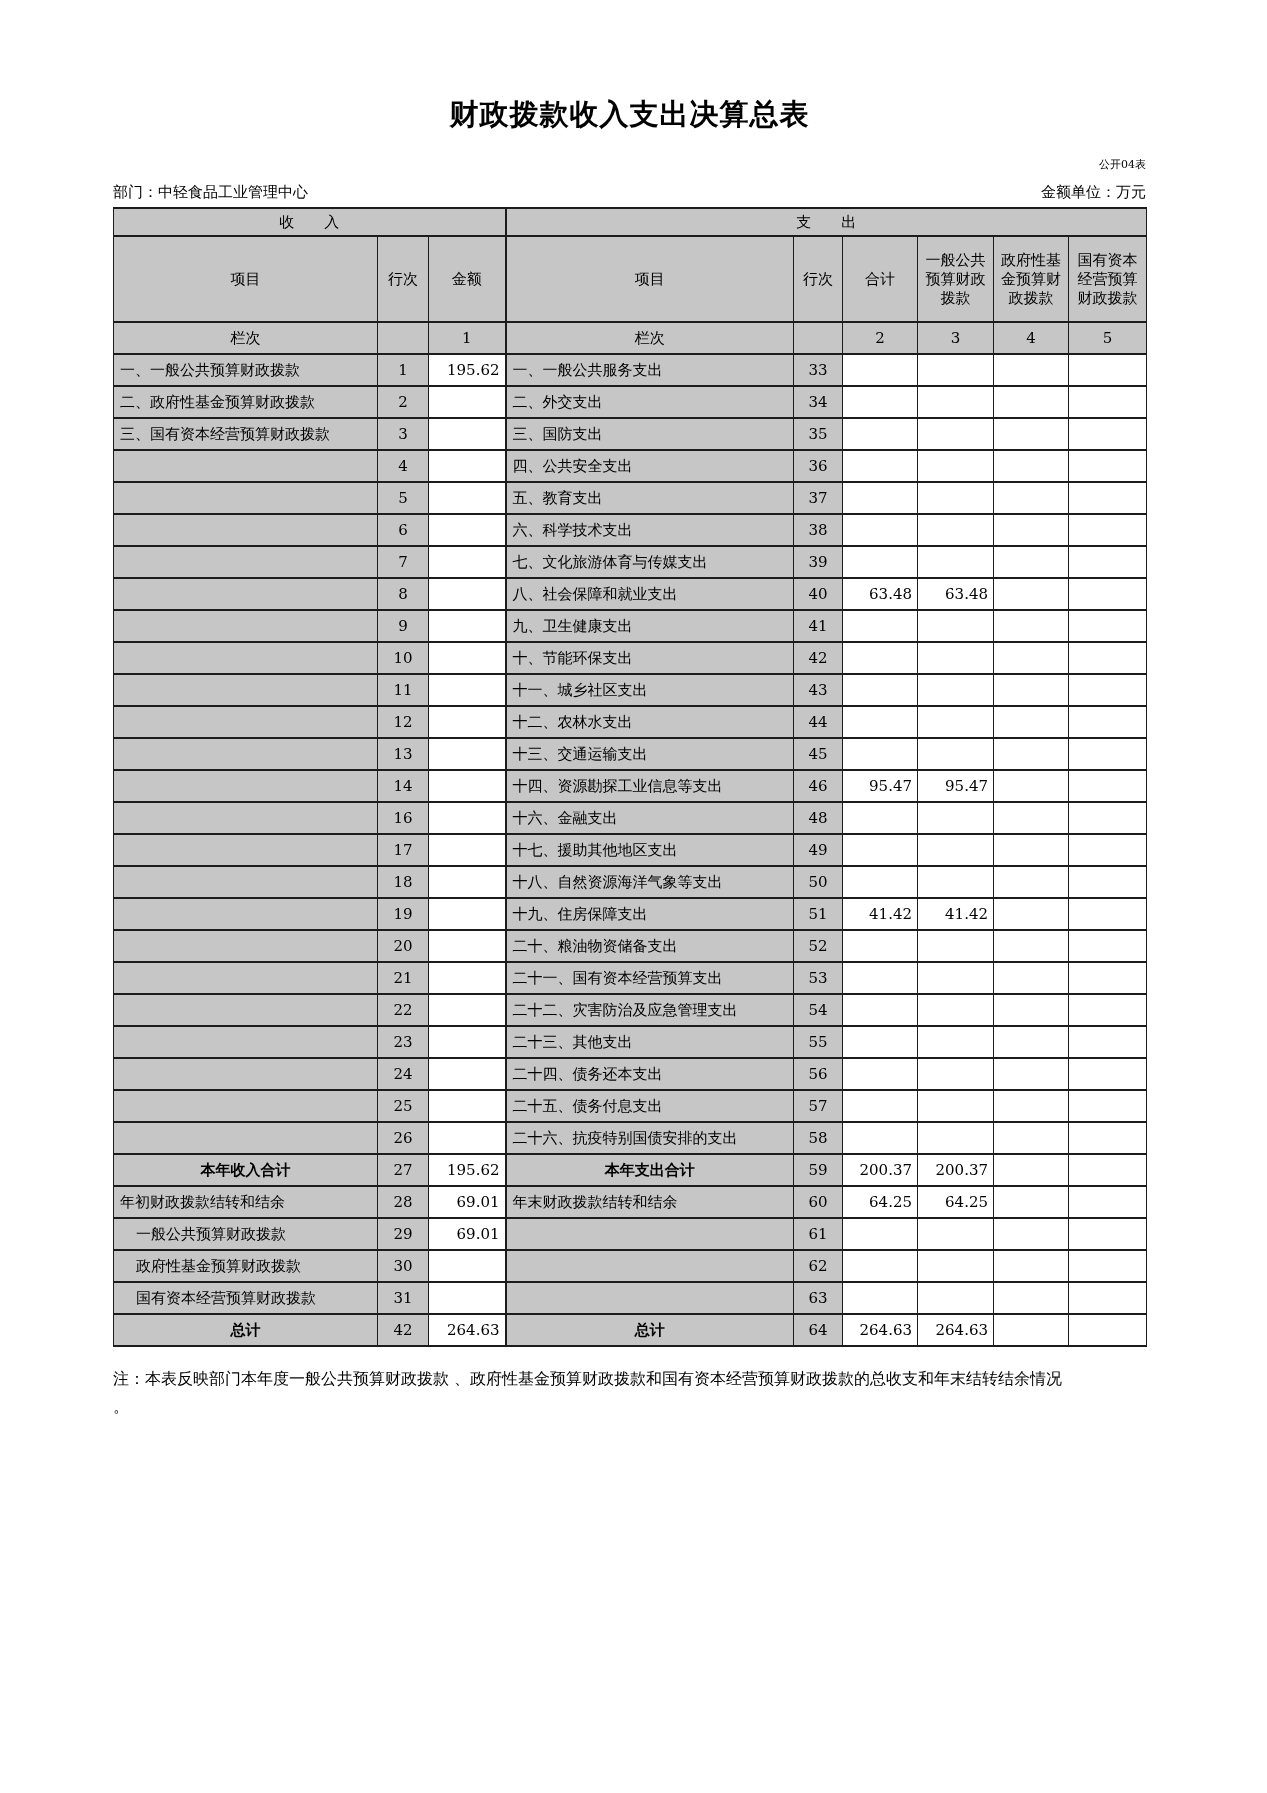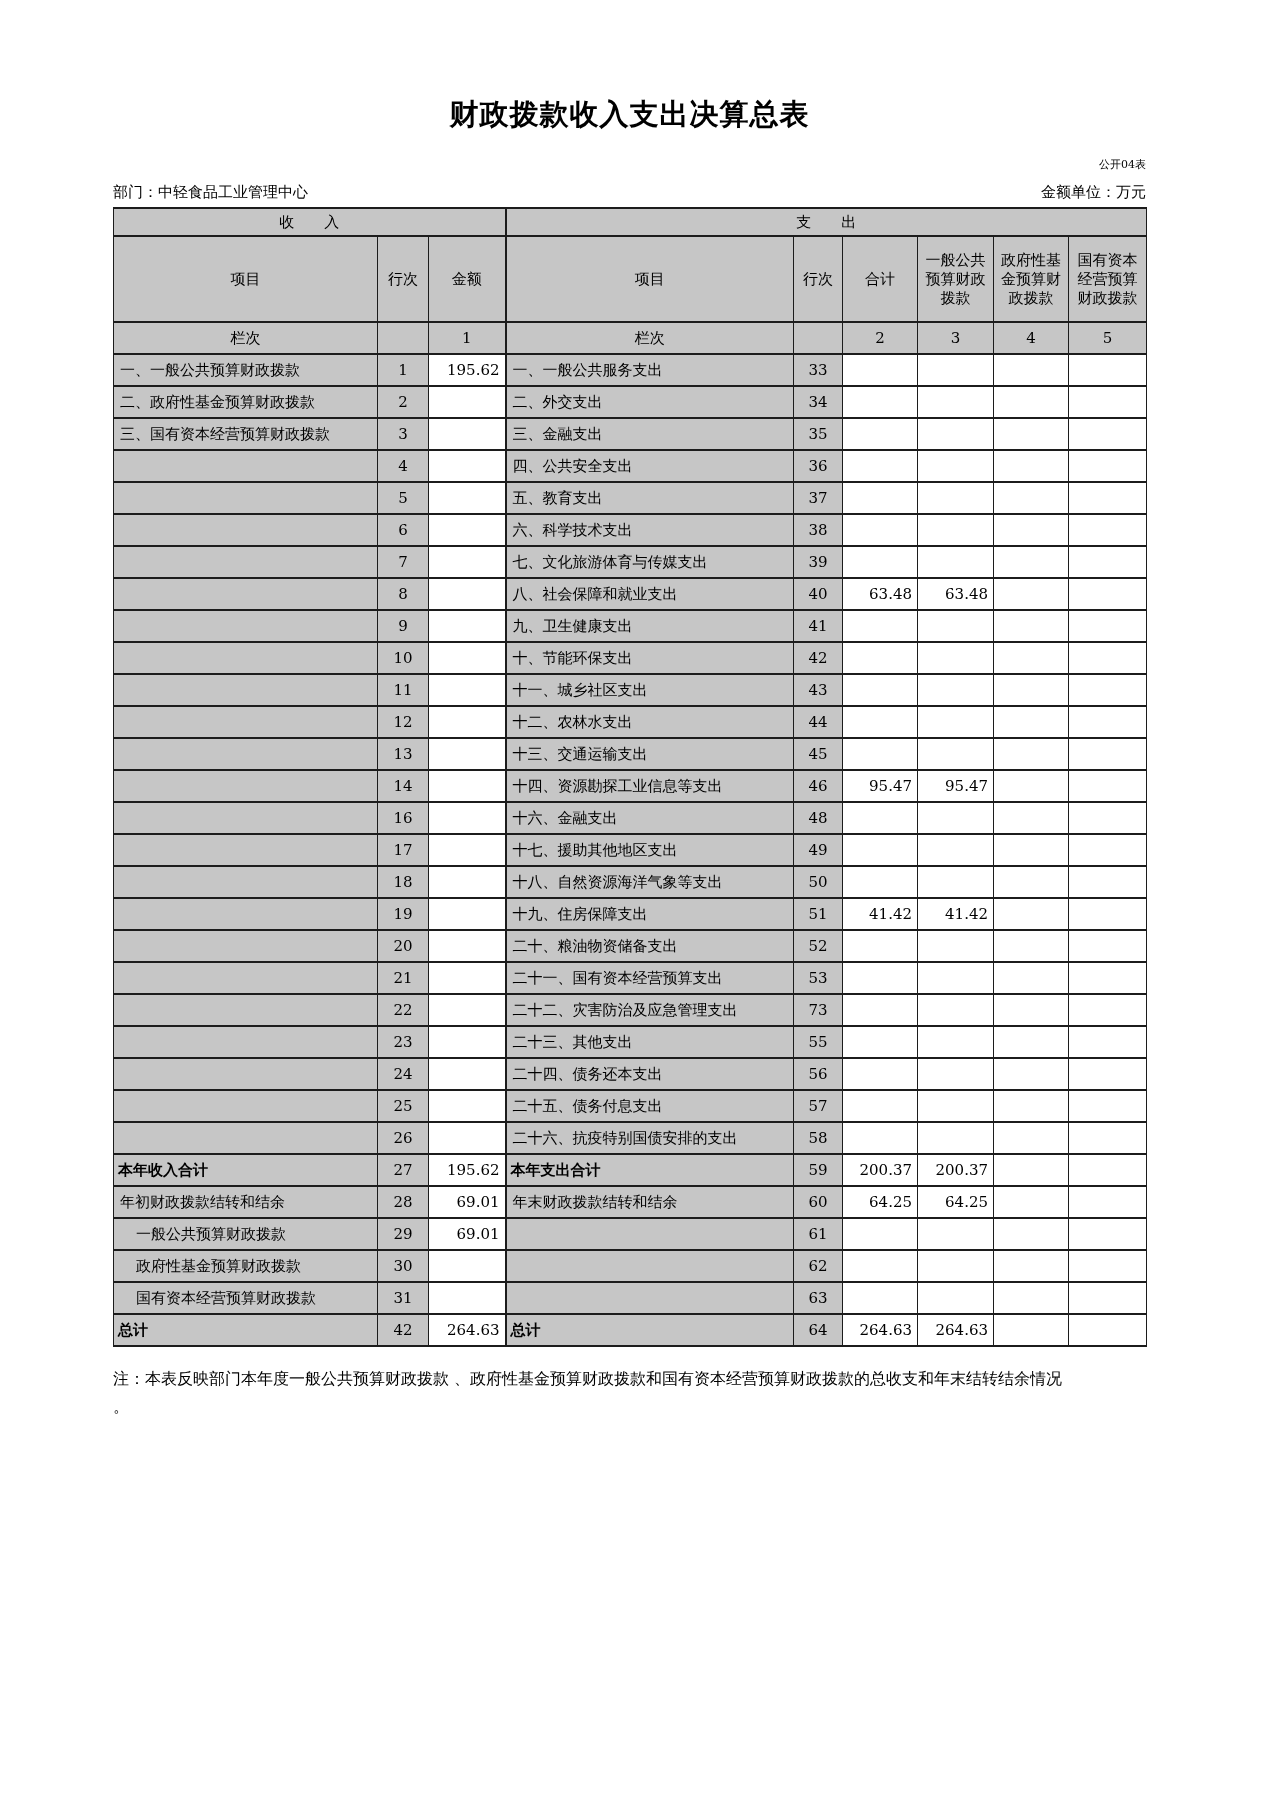--- a/index.html
+++ b/index.html
@@ -35,21 +35,21 @@
     white-space: nowrap;
   }
   tr.sec-row td { height: 26px; }
   tr.colhead-row td { height: 84px; line-height: 19px; white-space: normal; padding: 0 2px; }
   .g { background: #c6c6c6; }
   .w { background: #ffffff; }
   .c { text-align: center; }
   .r { text-align: right; padding-right: 5px; }
   .l { text-align: left; padding-left: 6px; margin-left: 38px; }
   .indent { padding-left: 22px; }
-  .total { text-align: left; font-weight: bold; padding-left: 4px; }
+  .total { text-align: center; font-weight: bold; padding-left: 4px; }
   .sec-l { border-left-width: 2px; }
   .note { font-size: 16px; margin-top: 18px; line-height: 28px; }
 </style>
 </head>
 <body>
 
 <div class="sheet">
 
   <div class="title">财政拨款收入支出决算总表</div>
 
@@ -120,21 +120,21 @@
           <td class="g c">34</td>
           <td class="w r"></td>
           <td class="w r"></td>
           <td class="w r"></td>
           <td class="w r"></td>
         </tr>
         <tr>
           <td class="g l">三、国有资本经营预算财政拨款</td>
           <td class="g c">3</td>
           <td class="w r"></td>
-          <td class="g l sec-l">三、金融支出</td>
+          <td class="g l sec-l">三、国防支出</td>
           <td class="g c">35</td>
           <td class="w r"></td>
           <td class="w r"></td>
           <td class="w r"></td>
           <td class="w r"></td>
         </tr>
         <tr>
           <td class="g l"></td>
           <td class="g c">4</td>
           <td class="w r"></td>
@@ -319,21 +319,21 @@
           <td class="w r"></td>
           <td class="w r"></td>
           <td class="w r"></td>
           <td class="w r"></td>
         </tr>
         <tr>
           <td class="g l"></td>
           <td class="g c">22</td>
           <td class="w r"></td>
           <td class="g l sec-l">二十二、灾害防治及应急管理支出</td>
-          <td class="g c">73</td>
+          <td class="g c">54</td>
           <td class="w r"></td>
           <td class="w r"></td>
           <td class="w r"></td>
           <td class="w r"></td>
         </tr>
         <tr>
           <td class="g l"></td>
           <td class="g c">23</td>
           <td class="w r"></td>
           <td class="g l sec-l">二十三、其他支出</td>

